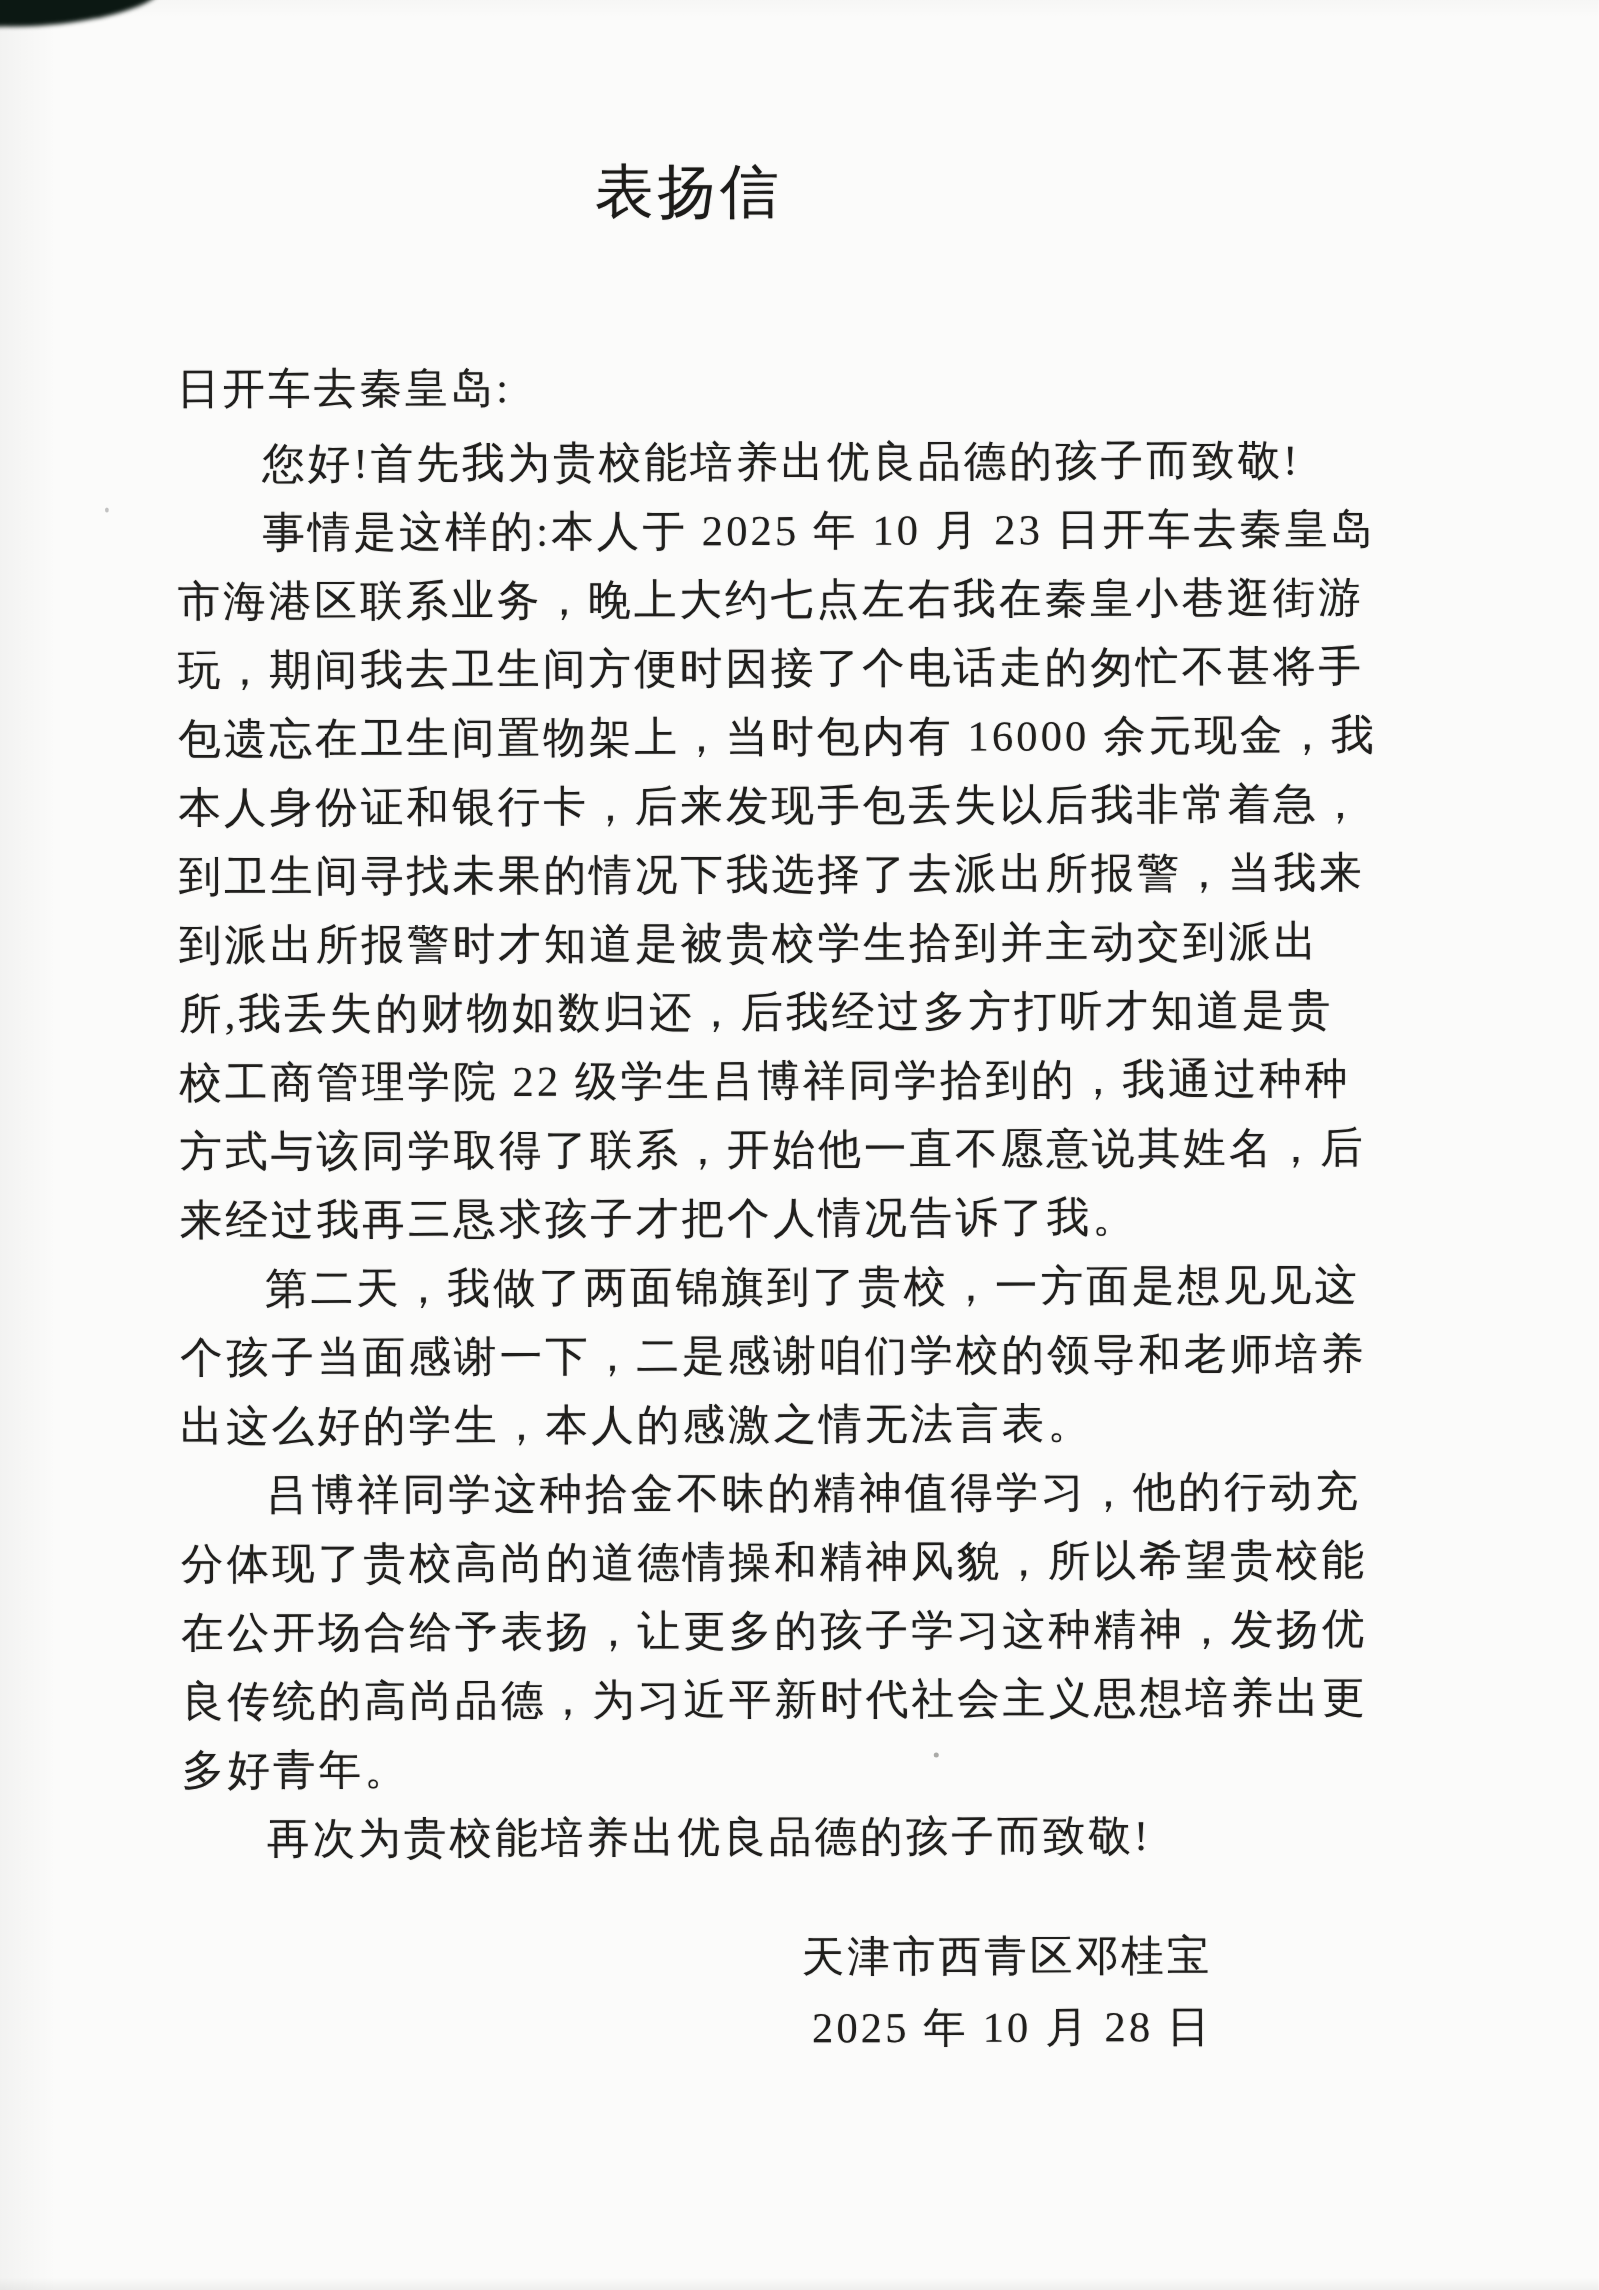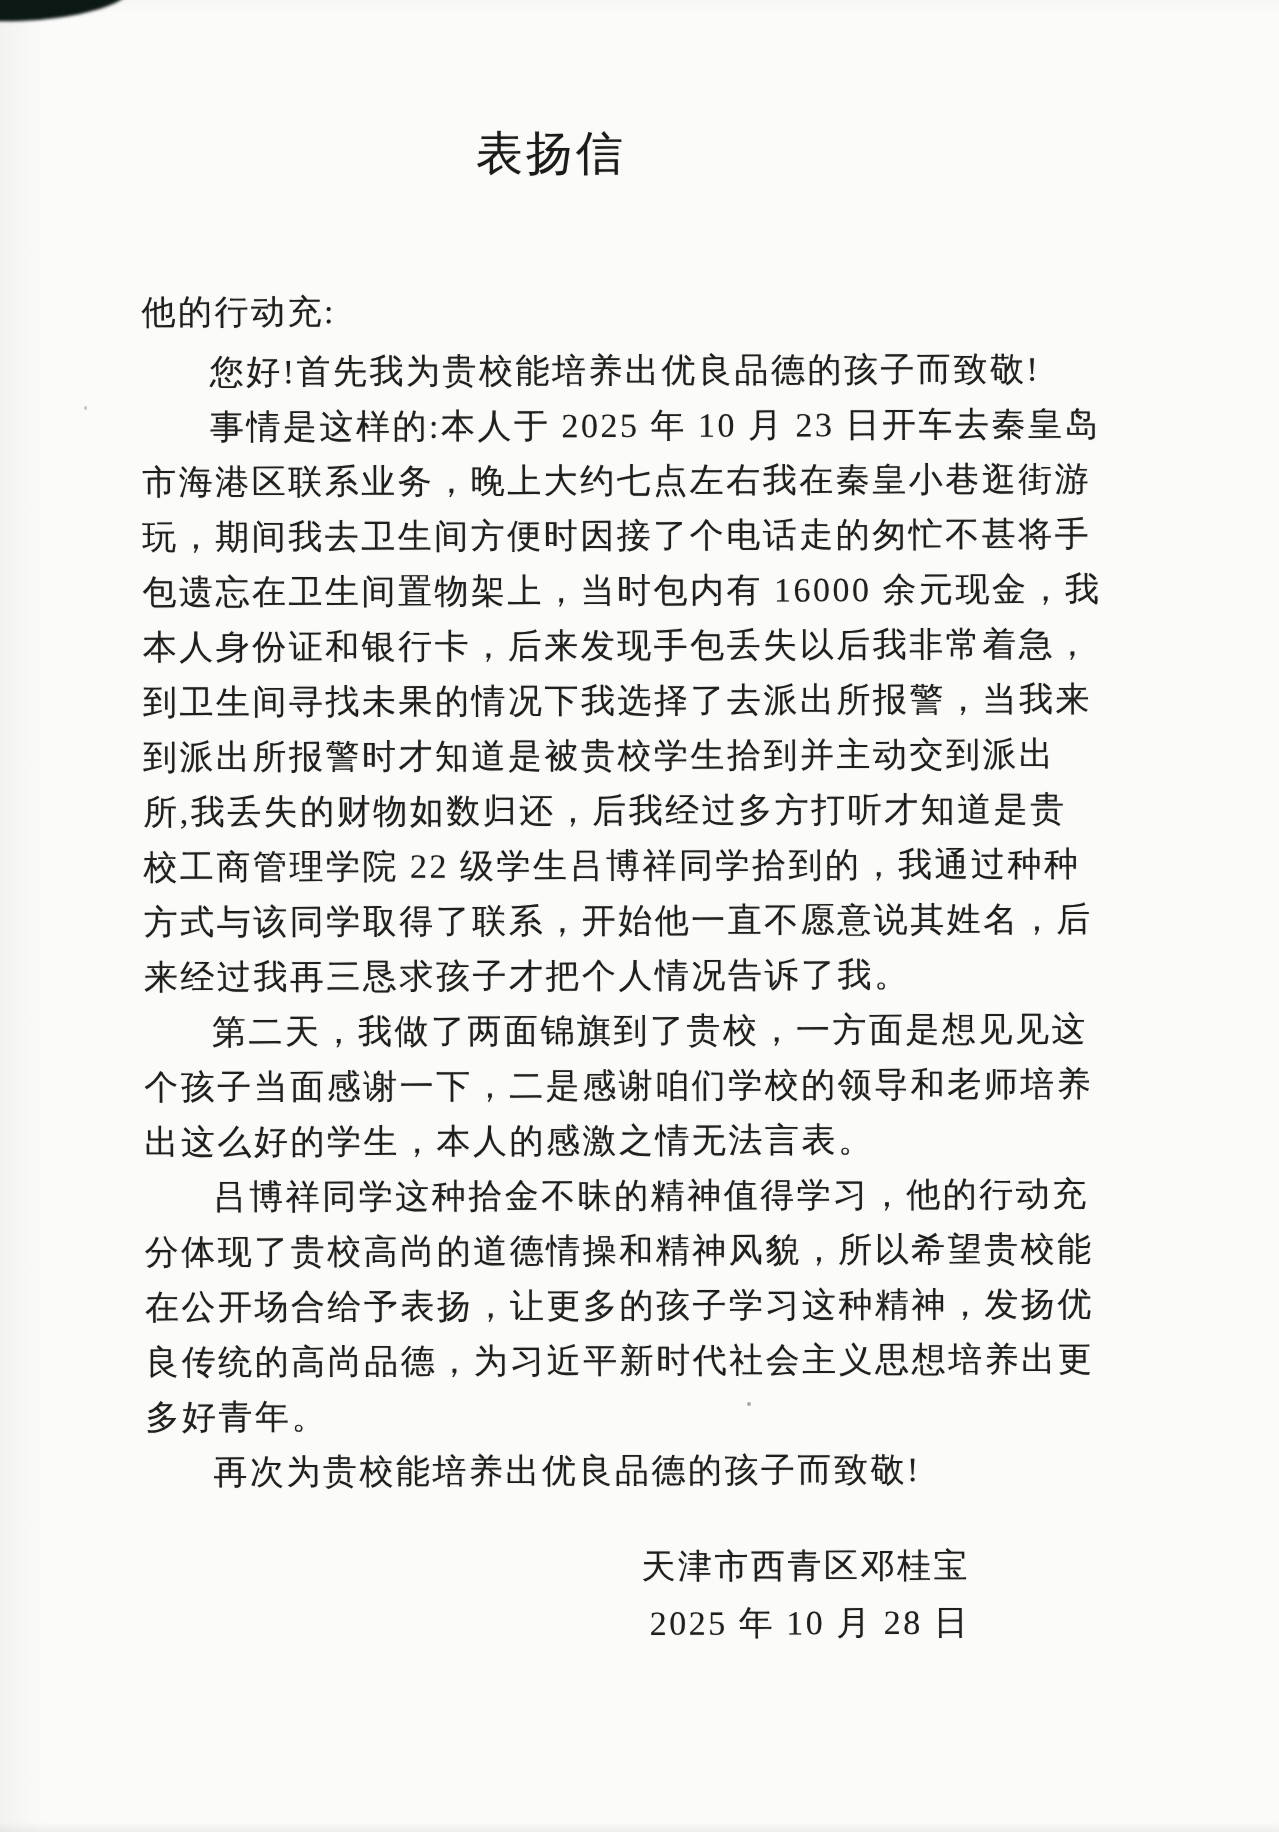--- a/index.html
+++ b/index.html
@@ -126,21 +126,21 @@
 <body>
 
 <div class="page">
   <div class="corner-blob"></div>
   <div class="speck s1"></div>
   <div class="speck s2"></div>
   <div class="speck s3"></div>
 
   <div class="content">
     <h1 class="title">表扬信</h1>
-    <div class="salutation">他的行动充:</div>
+    <div class="salutation">日开车去秦皇岛:</div>
     <div class="body" id="letter-body">
         <div class="line indent">您好!首先我为贵校能培养出优良品德的孩子而致敬!</div>
         <div class="line indent">事情是这样的:本人于 2025 年 10 月 23 日开车去秦皇岛</div>
         <div class="line">市海港区联系业务，晚上大约七点左右我在秦皇小巷逛街游</div>
         <div class="line">玩，期间我去卫生间方便时因接了个电话走的匆忙不甚将手</div>
         <div class="line">包遗忘在卫生间置物架上，当时包内有 16000 余元现金，我</div>
         <div class="line">本人身份证和银行卡，后来发现手包丢失以后我非常着急，</div>
         <div class="line">到卫生间寻找未果的情况下我选择了去派出所报警，当我来</div>
         <div class="line">到派出所报警时才知道是被贵校学生拾到并主动交到派出</div>
         <div class="line">所,我丢失的财物如数归还，后我经过多方打听才知道是贵</div>

